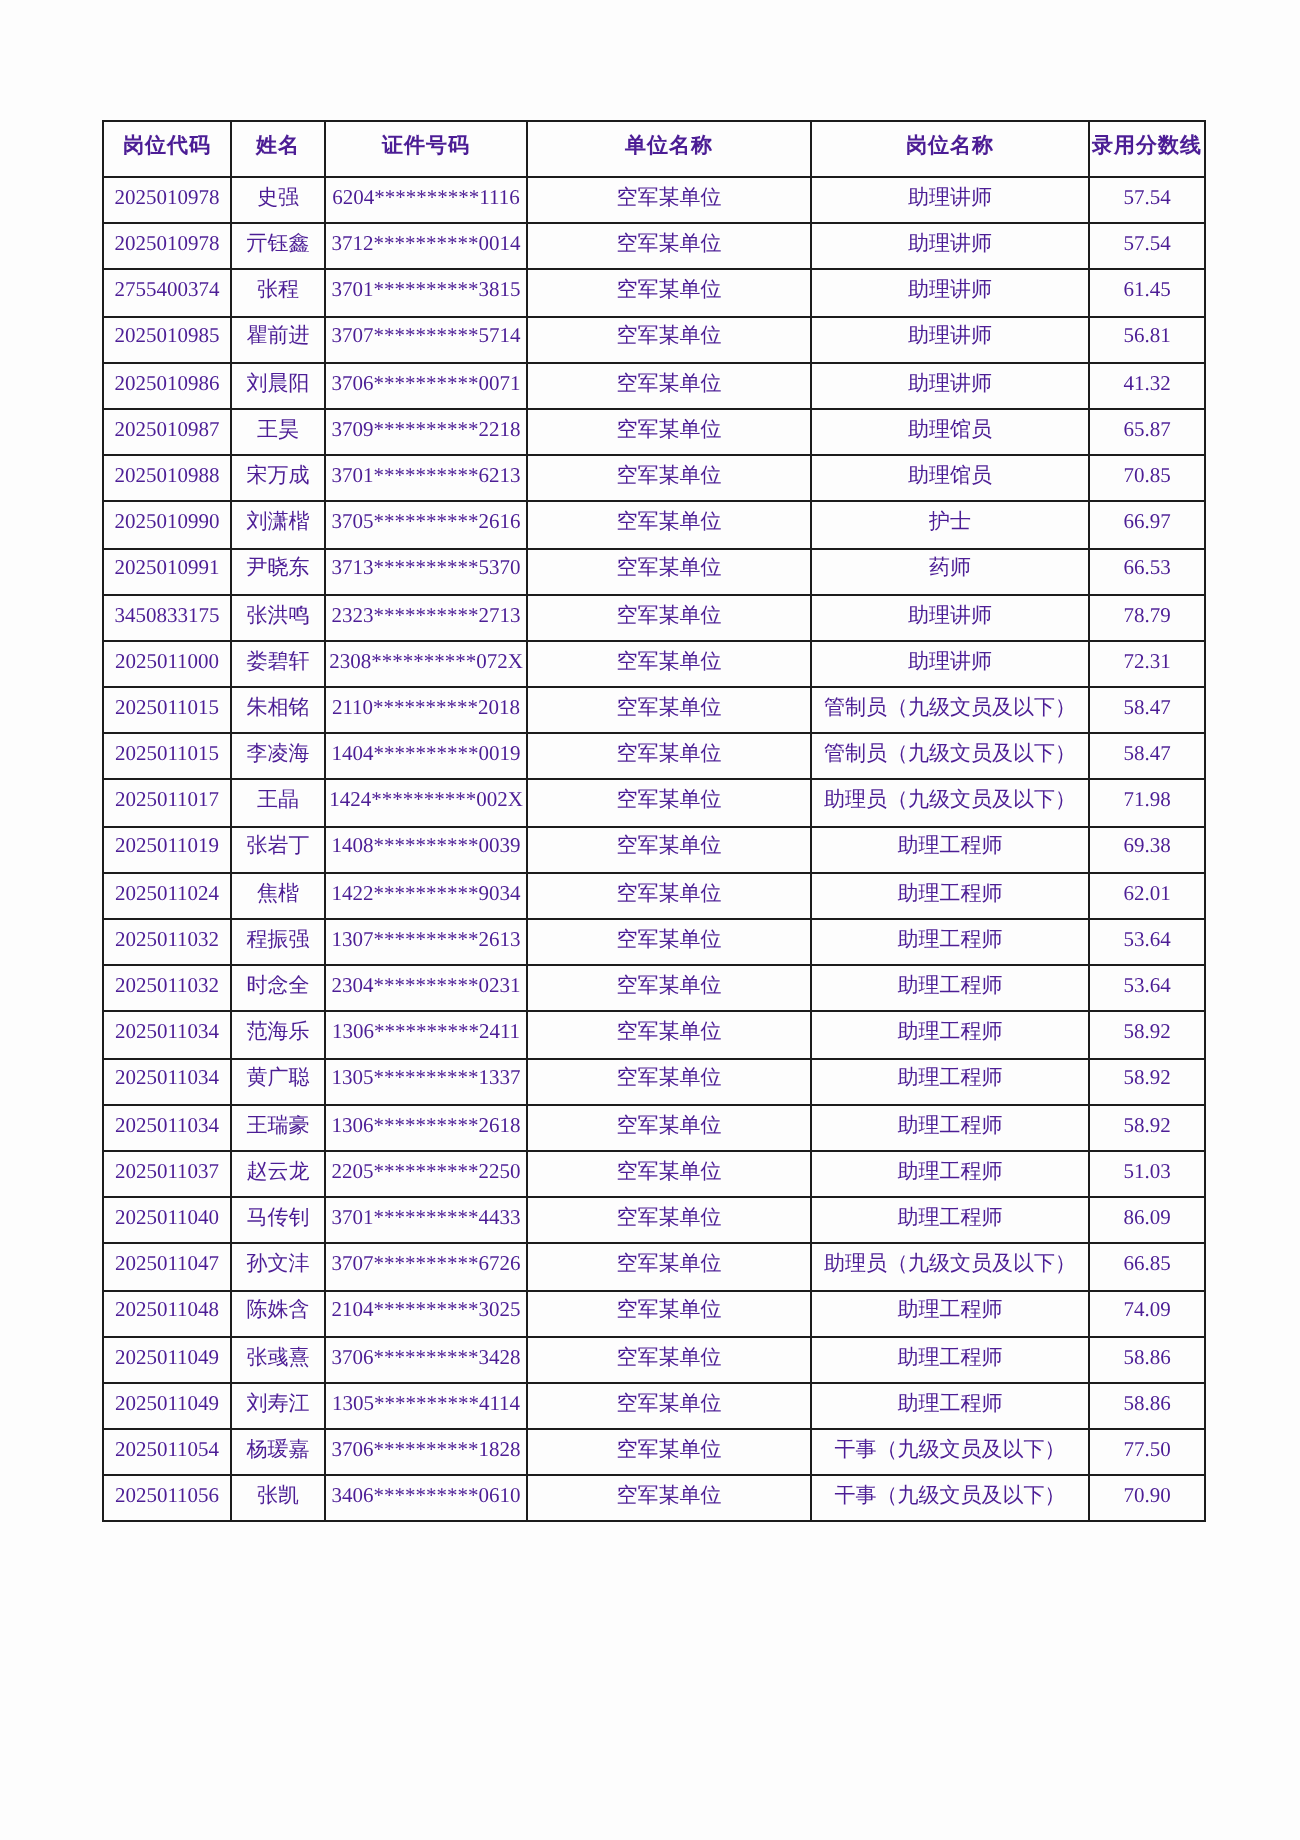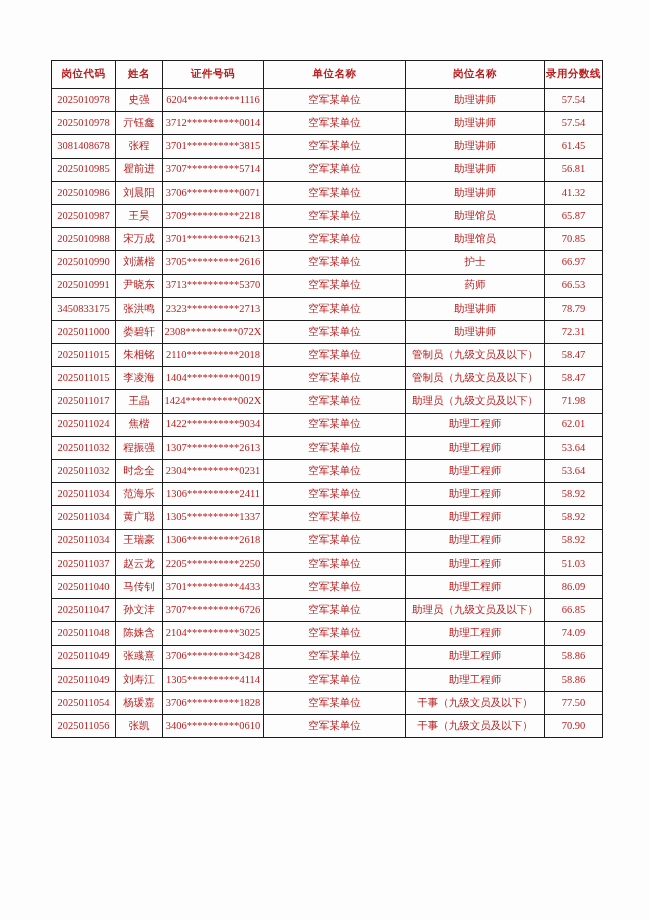--- a/index.html
+++ b/index.html
@@ -6,21 +6,21 @@
     margin: 0;
     padding: 0;
     background: #ffffff;
   }
   .page {
     position: relative;
     width: 650px;
     height: 920px;
     background: #fdfdfd;
     font-family: "Liberation Serif", "DejaVu Serif", serif;
-    color: #b91c1c;
+    color: #4c1d95;
     overflow: hidden;
   }
   table.score-table {
     position: absolute;
     left: 51px;
     top: 60px;
     width: 551px;
     border-collapse: collapse;
     table-layout: fixed;
   }
@@ -85,21 +85,21 @@
         </tr>
         <tr>
           <td>2025010978</td>
           <td>亓钰鑫</td>
           <td>3712**********0014</td>
           <td>空军某单位</td>
           <td>助理讲师</td>
           <td>57.54</td>
         </tr>
         <tr>
-          <td>3081408678</td>
+          <td>2755400374</td>
           <td>张程</td>
           <td>3701**********3815</td>
           <td>空军某单位</td>
           <td>助理讲师</td>
           <td>61.45</td>
         </tr>
         <tr>
           <td>2025010985</td>
           <td>瞿前进</td>
           <td>3707**********5714</td>
@@ -179,20 +179,28 @@
           <td>管制员（九级文员及以下）</td>
           <td>58.47</td>
         </tr>
         <tr>
           <td>2025011017</td>
           <td>王晶</td>
           <td>1424**********002X</td>
           <td>空军某单位</td>
           <td>助理员（九级文员及以下）</td>
           <td>71.98</td>
+        </tr>
+        <tr>
+          <td>2025011019</td>
+          <td>张岩丁</td>
+          <td>1408**********0039</td>
+          <td>空军某单位</td>
+          <td>助理工程师</td>
+          <td>69.38</td>
         </tr>
         <tr>
           <td>2025011024</td>
           <td>焦楷</td>
           <td>1422**********9034</td>
           <td>空军某单位</td>
           <td>助理工程师</td>
           <td>62.01</td>
         </tr>
         <tr>

